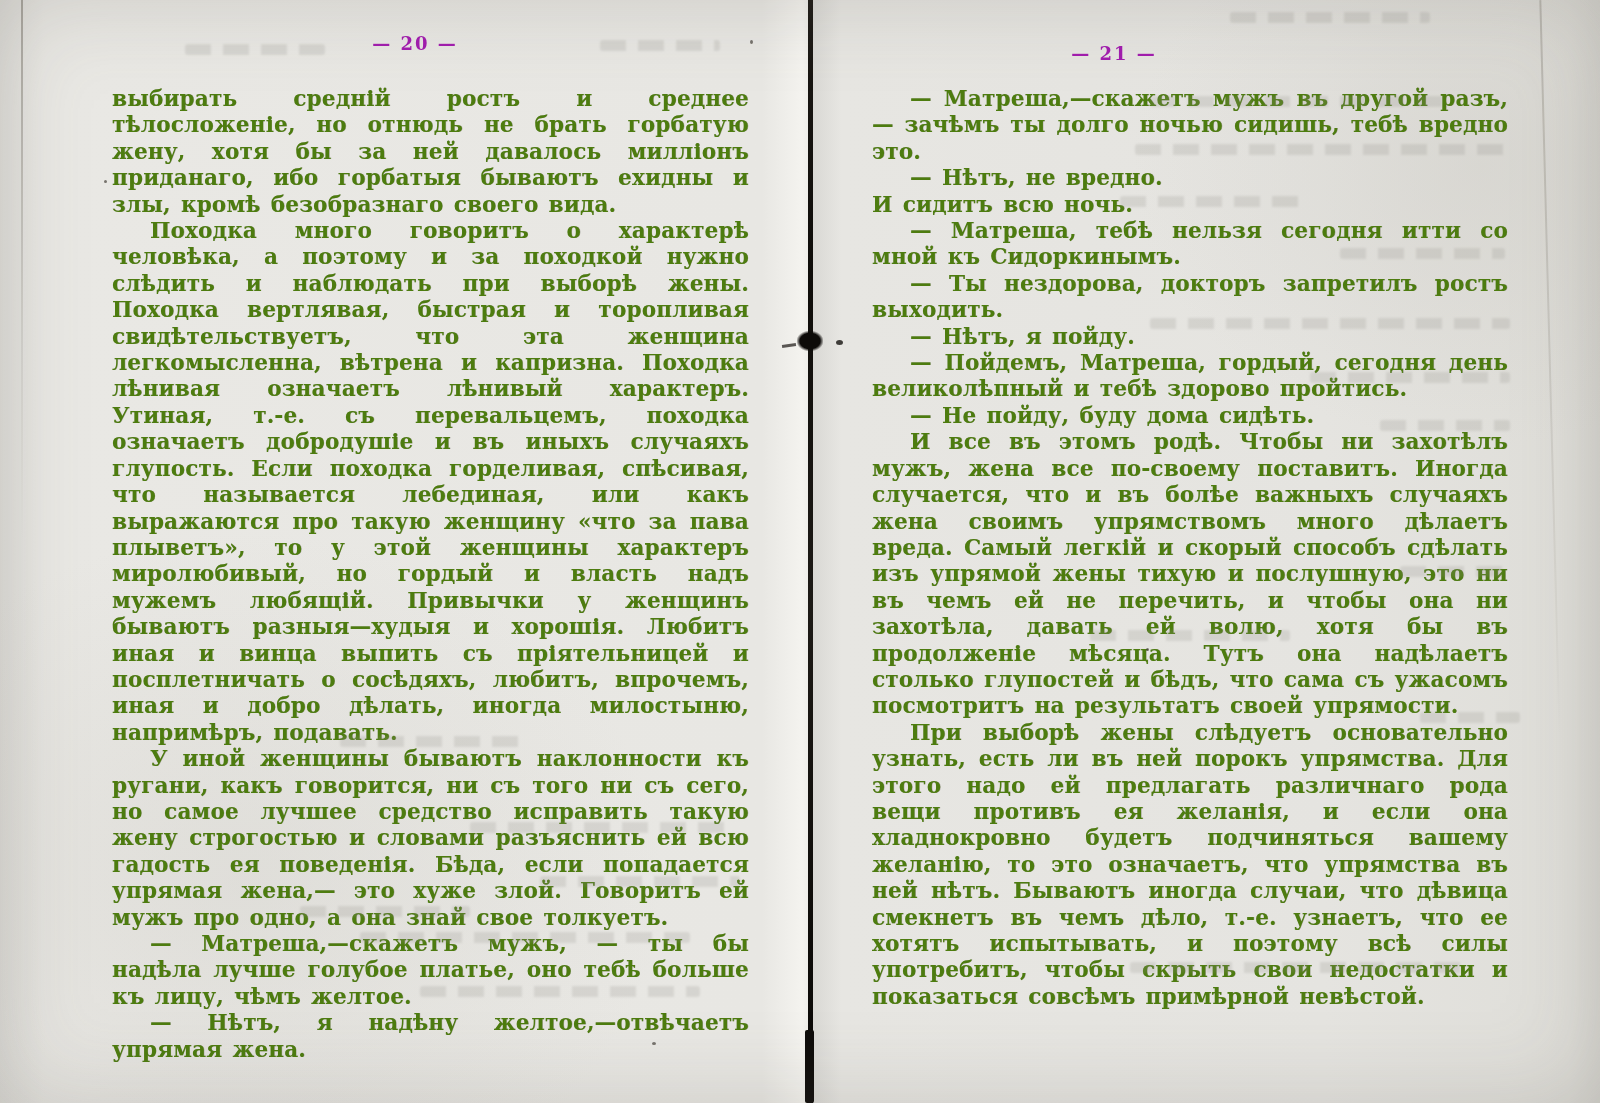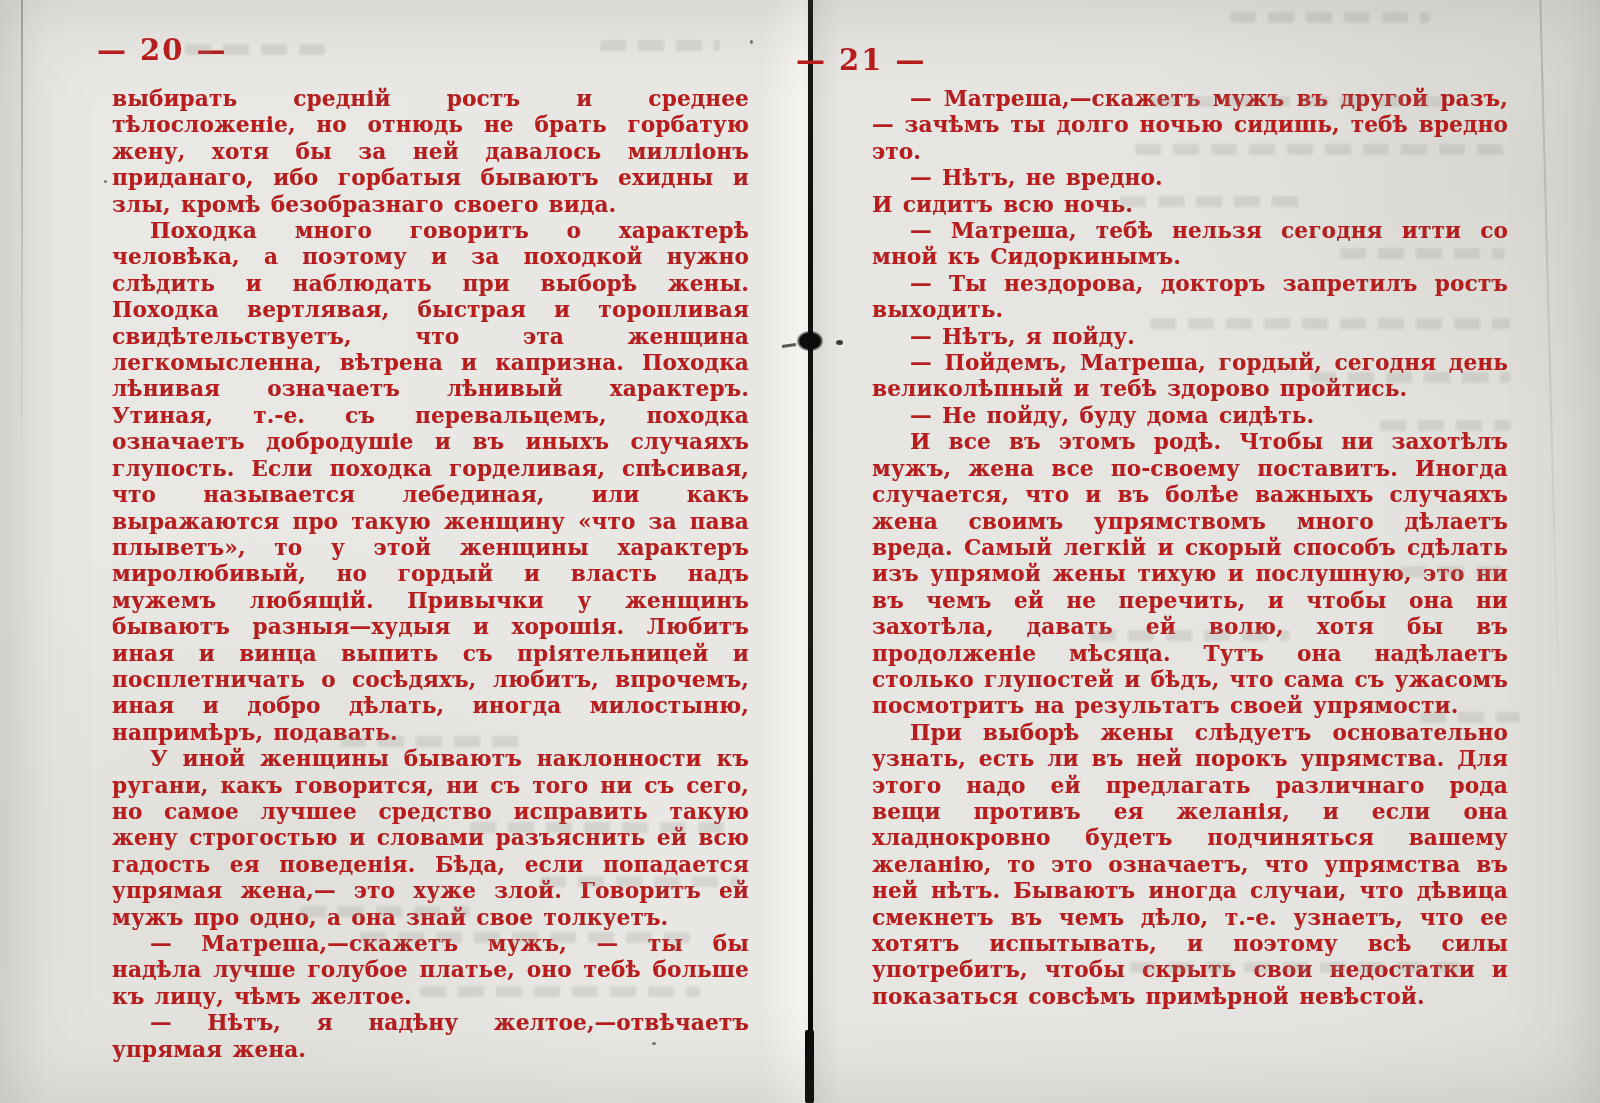--- a/index.html
+++ b/index.html
@@ -57,35 +57,35 @@
     background: linear-gradient(180deg, rgba(110,105,95,.5), rgba(110,105,95,.12) 65%, rgba(110,105,95,0));
   }
   .crease-right {
     position: absolute; left: 1549px; top: 0; width: 2px; height: 740px;
     background: linear-gradient(180deg, rgba(120,115,105,.35), rgba(120,115,105,.1) 75%, rgba(120,115,105,0));
     transform: rotate(-1.5deg);
   }
 
   
   .page-number {
-    position: absolute; text-align: left;
-    font-size: 29px; font-weight: 700; color: #b91c1c;
+    position: absolute; text-align: center;
+    font-size: 18px; font-weight: 700; color: #a21caf;
     letter-spacing: 2px;
   }
   .page-number.left  { left: 97px;  top: 33px; width: 636px; }
   .page-number.right { left: 796px; top: 43px; width: 636px; }
 
   .text-column { position: absolute; top: 86px; }
   .text-column.left  { left: 112px; width: 637px; }
   .text-column.right { left: 872px; width: 636px; }
 
   .text-column p {
     margin: 0; text-align: justify;
     font-size: 21.5px; line-height: 26.4px;
-    font-weight: 700; color: #b91c1c;
+    font-weight: 700; color: #4d7c0f;
     word-spacing: 2.5px; letter-spacing: 0.2px;
     text-shadow: 0.4px 0.4px 0 rgba(40,32,25,.30);
   }
   .text-column p.indent { text-indent: 38px; }
 
   
   .ghost {
     position: absolute; height: 11px; opacity: .20; border-radius: 3px;
     filter: blur(1.2px);
     background: repeating-linear-gradient(90deg, #8f8d86 0 26px, transparent 26px 38px);

